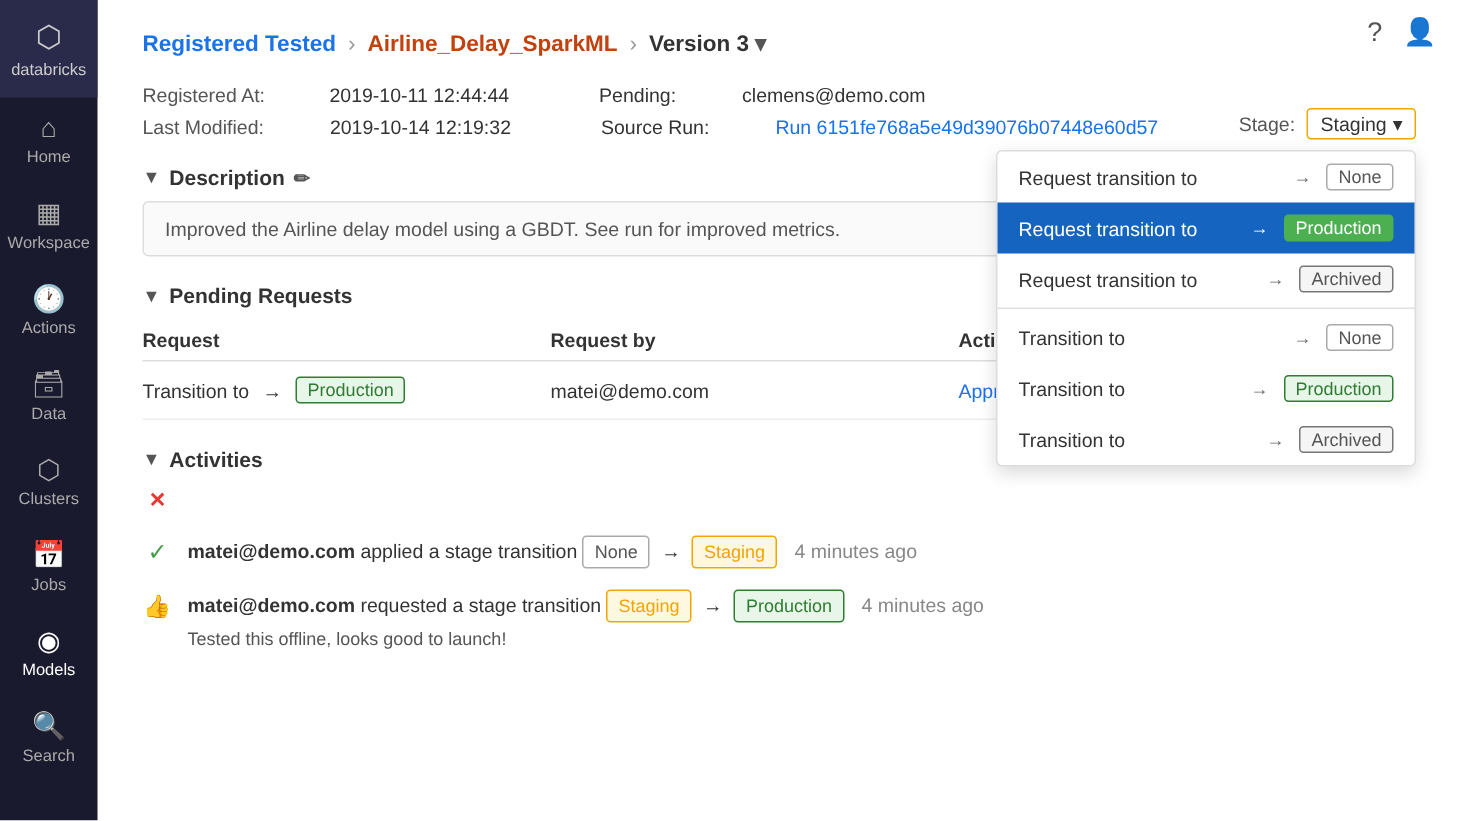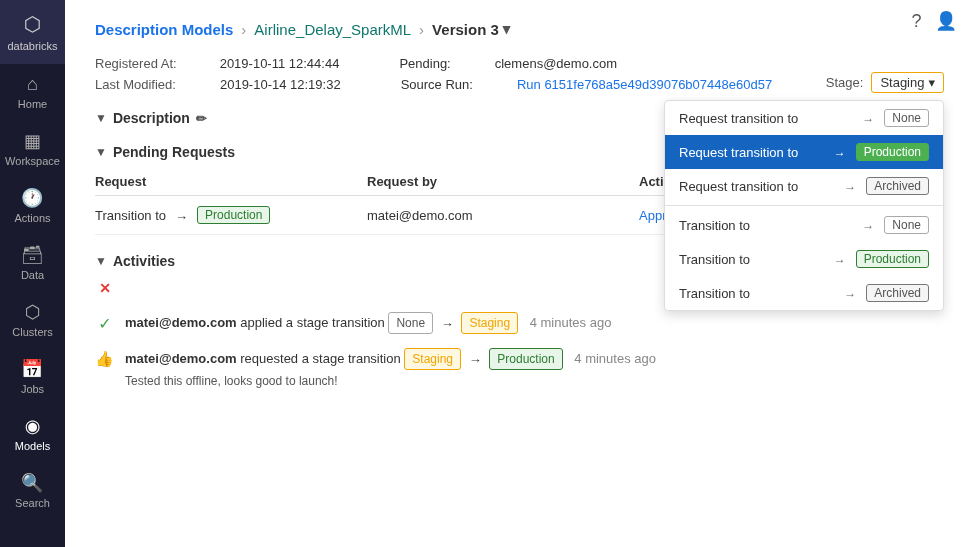--- a/index.html
+++ b/index.html
@@ -256,23 +256,23 @@
 </div>
 
 <div class="main">
 
   <div class="header-icons">
     <span class="header-icon">?</span>
     <span class="header-icon">👤</span>
   </div>
 
   <div class="breadcrumb">
-    <span style="cursor:pointer; color:#1a73e8; font-weight:600;">Description Models</span>
+    <span style="cursor:pointer; color:#1a73e8; font-weight:600;">Registered Tested</span>
     <span class="breadcrumb-sep">›</span>
-    <span style="cursor:pointer; color:#0f766e; font-weight:400;">Airline_Delay_SparkML</span>
+    <span style="cursor:pointer; color:#c2410c; font-weight:700;">Airline_Delay_SparkML</span>
     <span class="breadcrumb-sep">›</span>
     <span class="breadcrumb-last">
       <span>Version 3</span>
       <span class="breadcrumb-dropdown">▾</span>
     </span>
   </div>
 
   <div class="meta-row">
     <span style="color:#555;">Registered At:</span>
     <span style="margin-left:3px;">2019-10-11 12:44:44</span>
@@ -331,20 +331,23 @@
       <span class="item-text">Transition to</span>
       <span class="arrow">→</span>
       <span class="badge badge-archived">Archived</span>
     </div>
   </div>
 
   <div class="section-header">
     <span class="section-toggle">▼</span>
     <span>Description</span>
     <span class="edit-icon">✏</span>
+  </div>
+  <div class="desc-box">
+    <span>Improved the Airline delay model using a GBDT. See run for improved metrics.</span>
   </div>
 
   <div class="section-header">
     <span class="section-toggle">▼</span>
     <span>Pending Requests</span>
   </div>
   <div class="table-container">
     <div class="table-header">
       <div class="table-cell">Request</div>
       <div class="table-cell">Request by</div>

